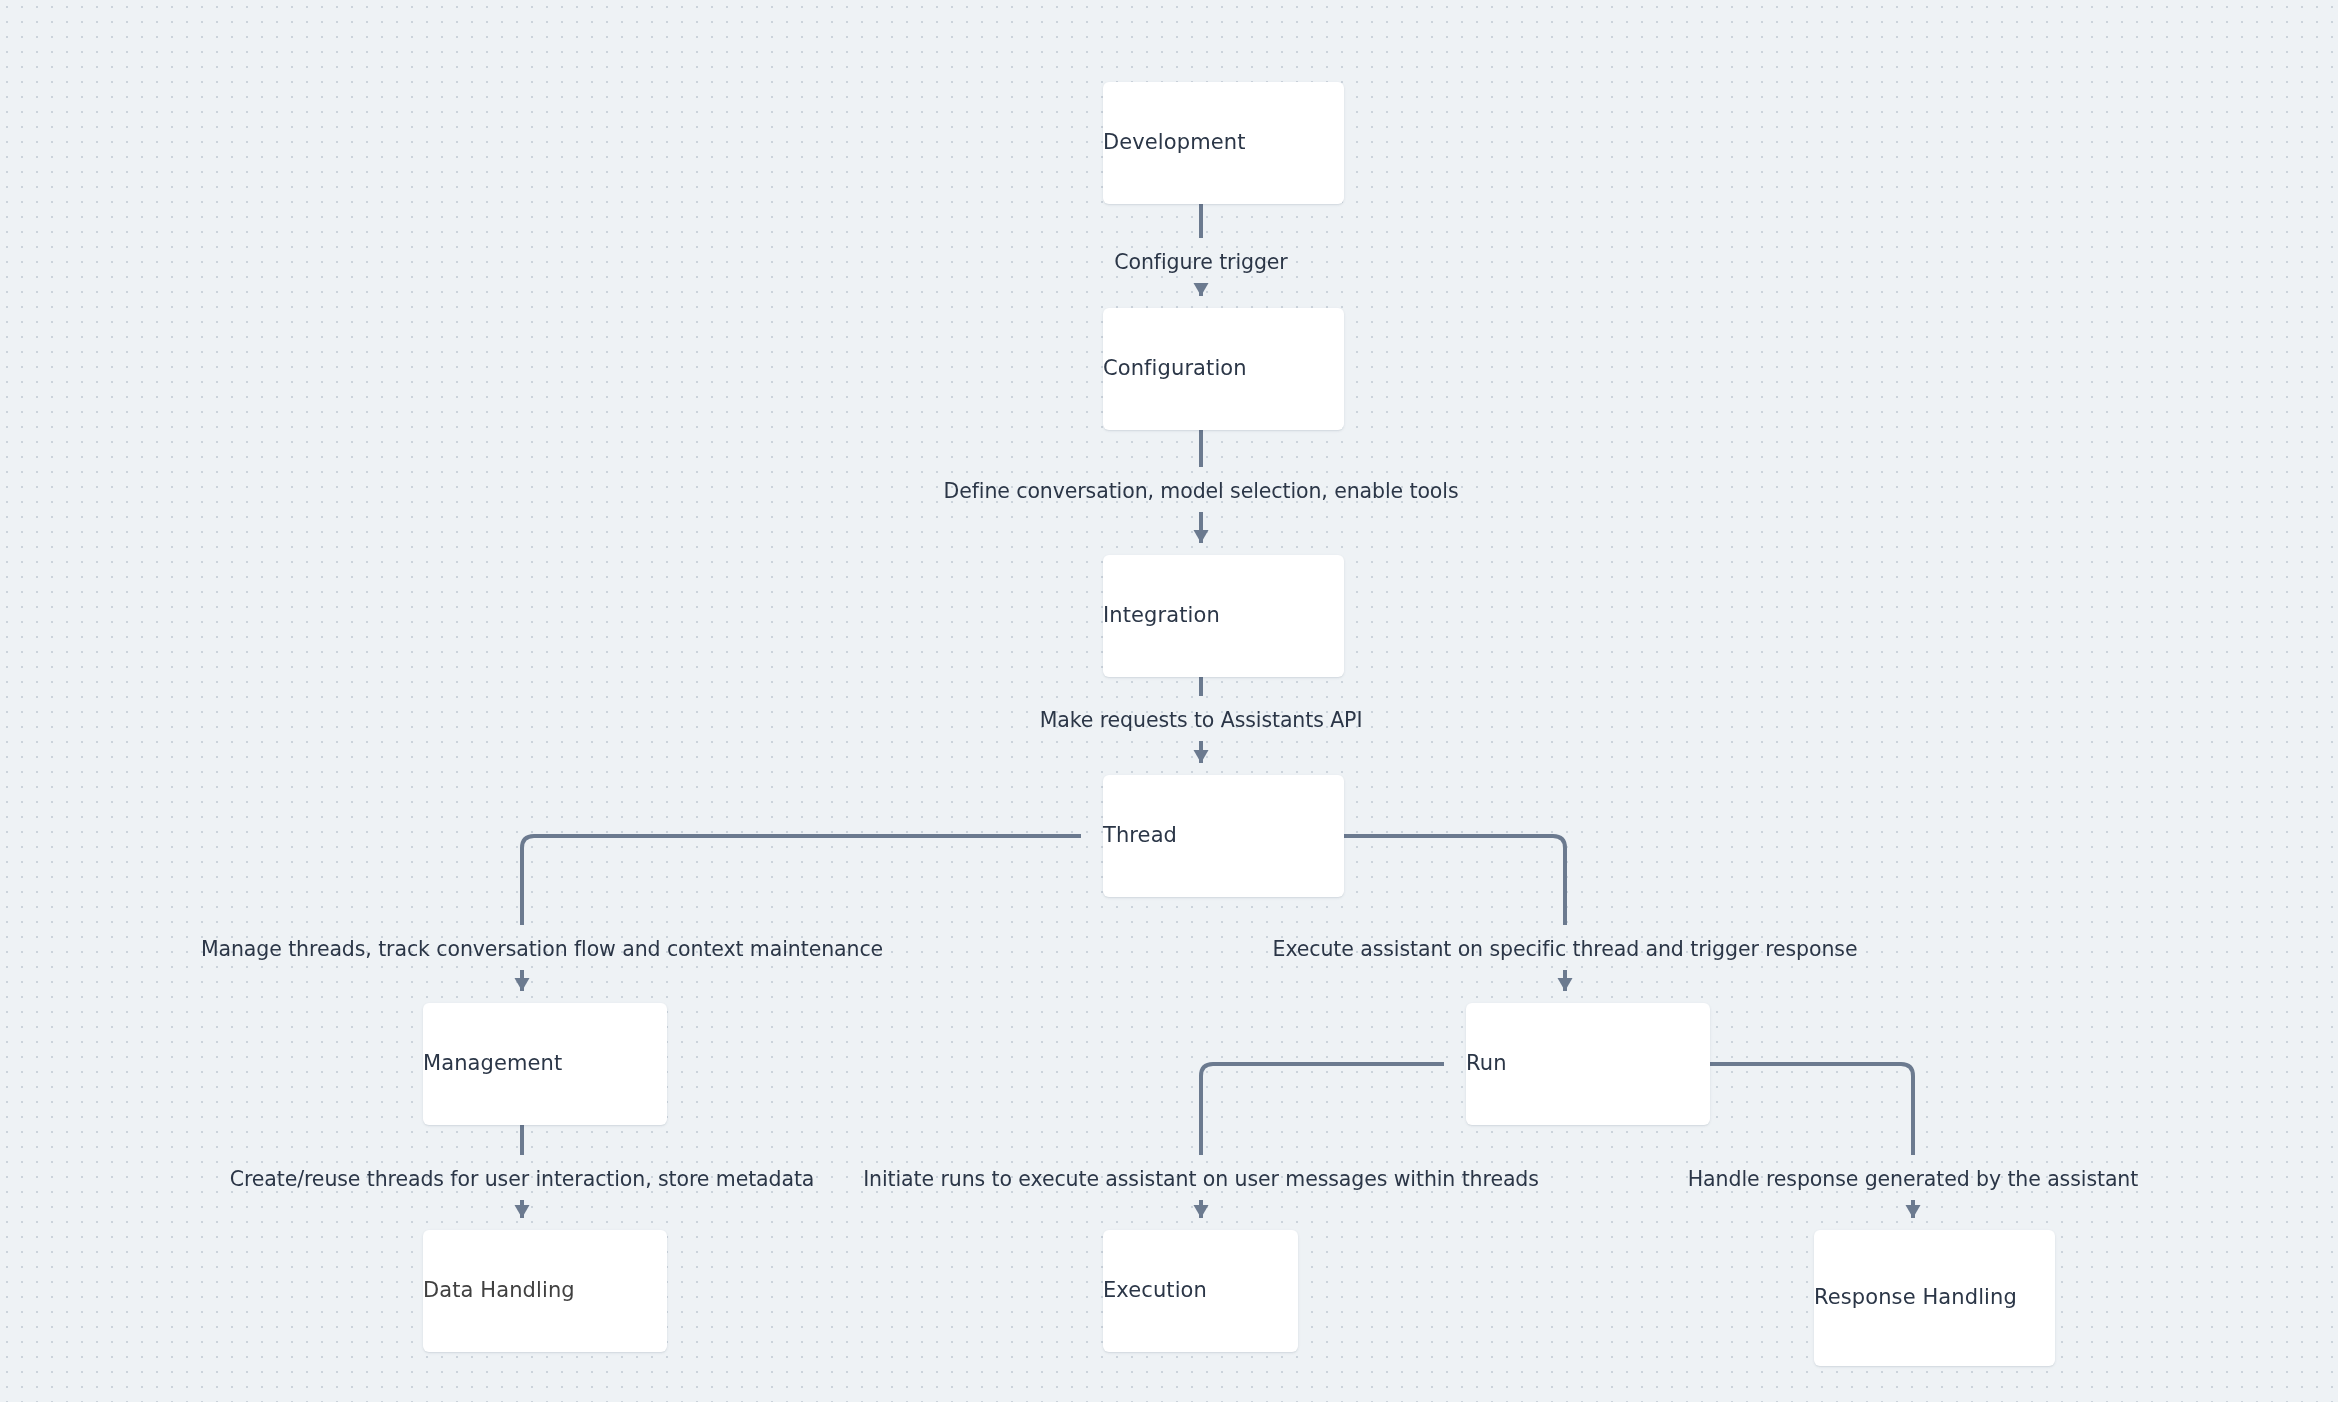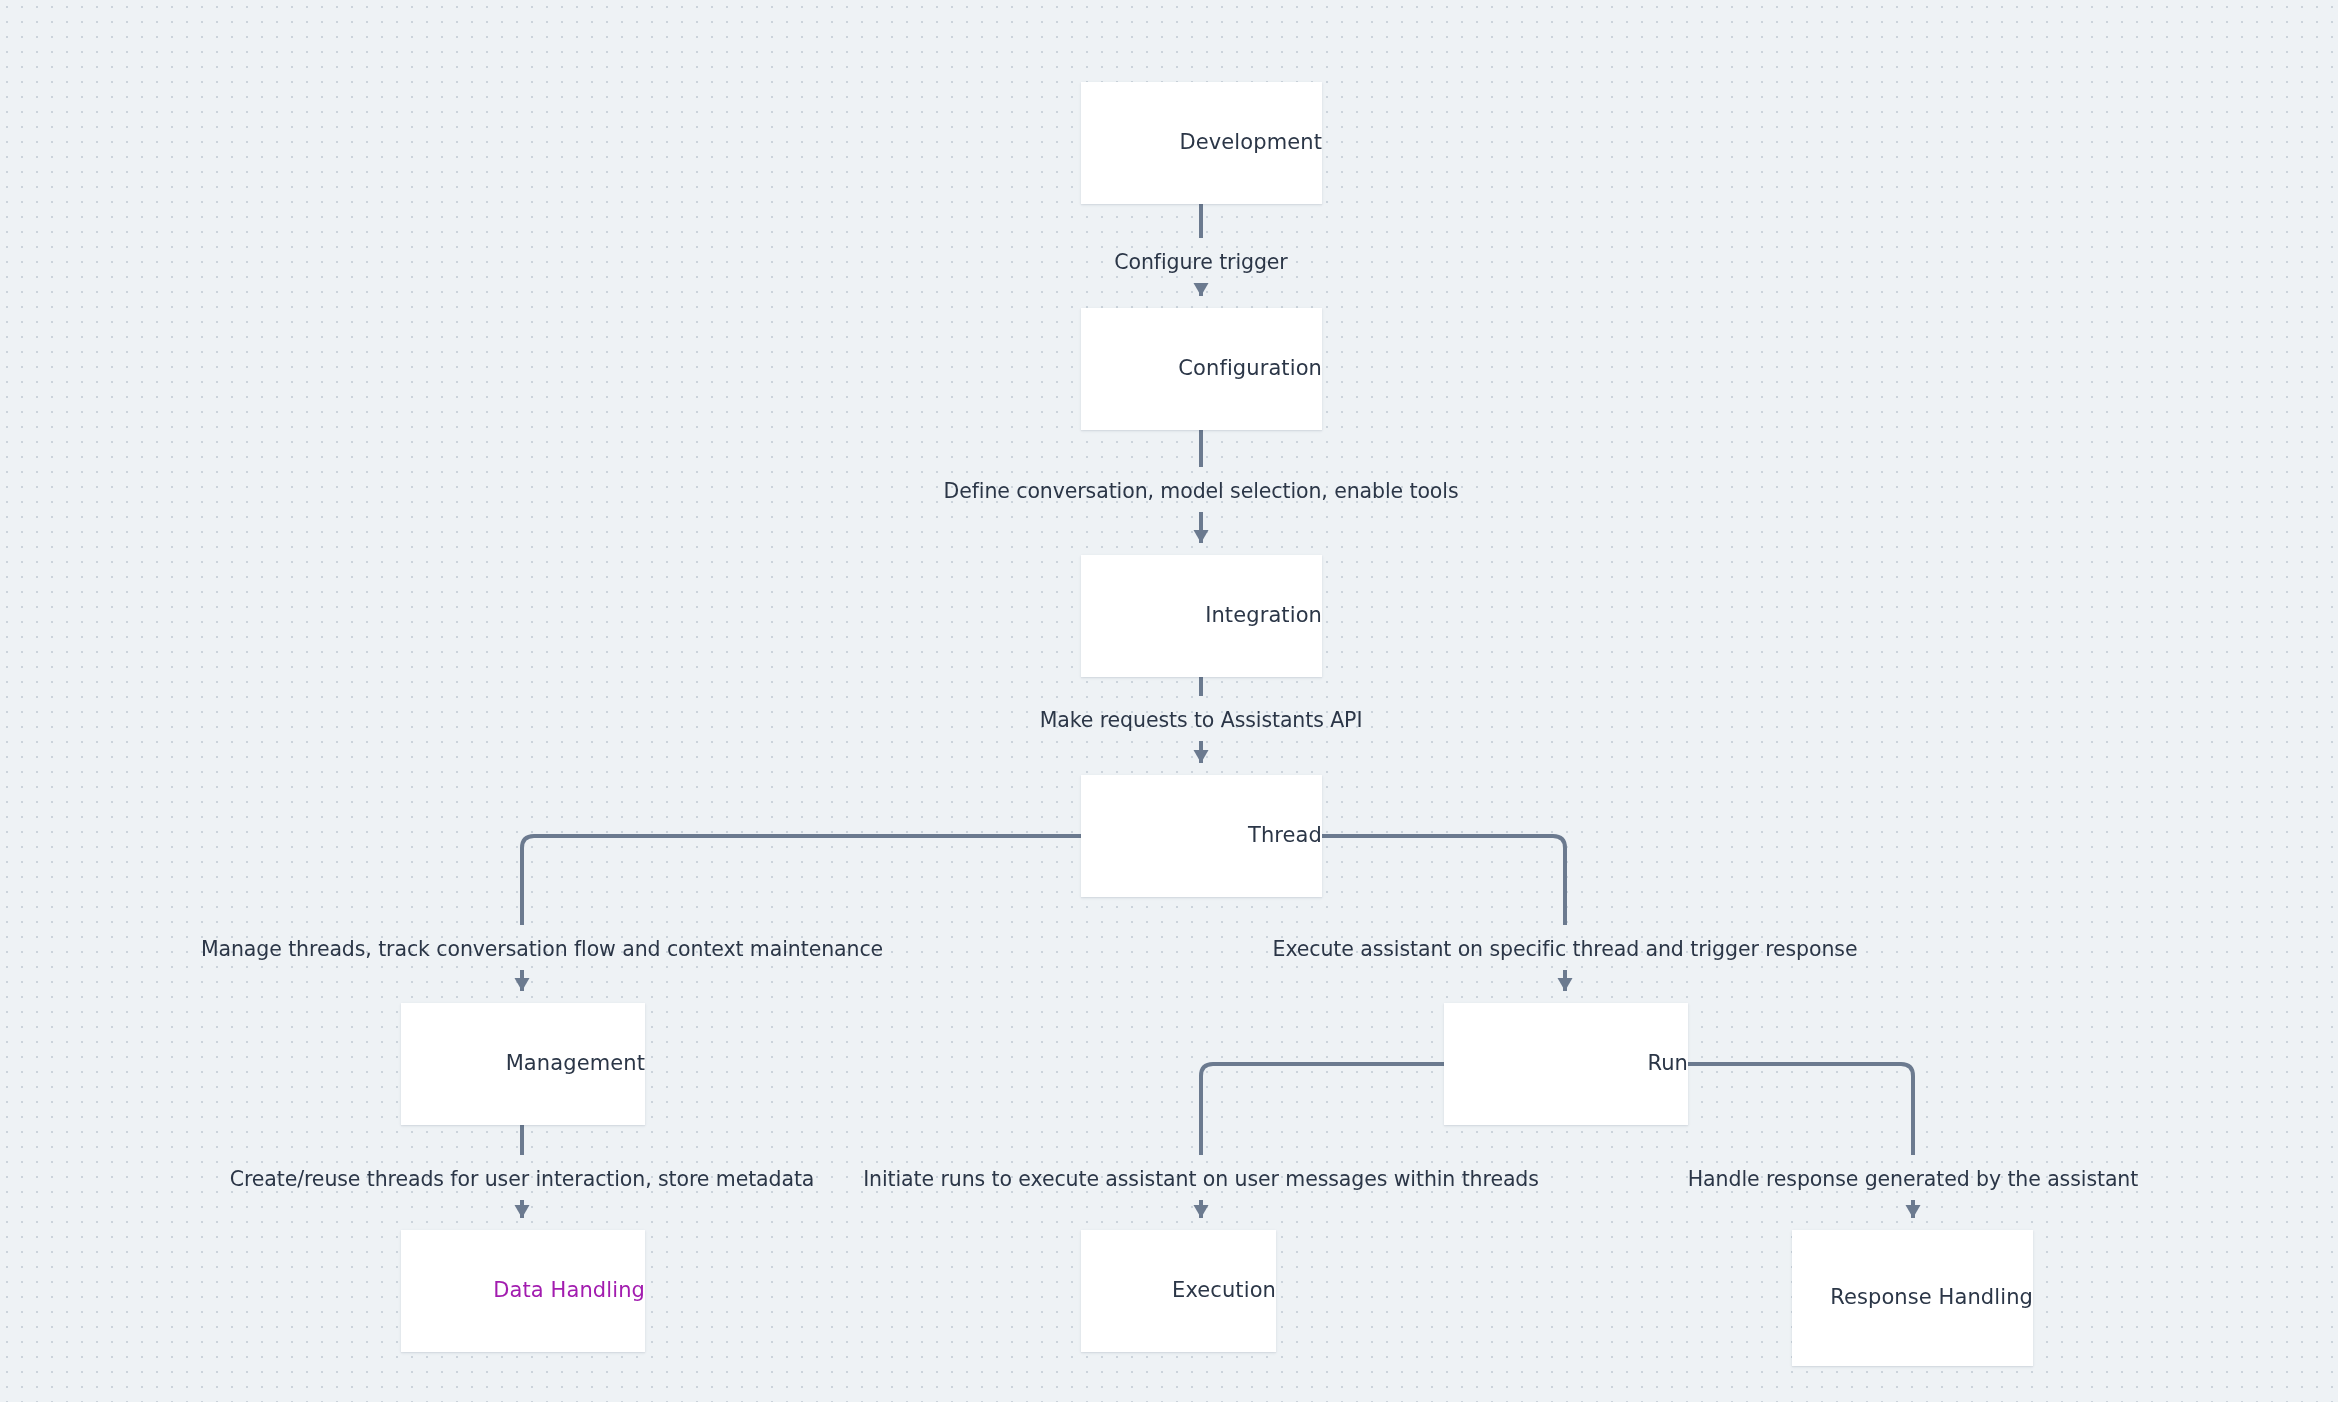--- a/index.html
+++ b/index.html
@@ -31,26 +31,27 @@
     left: 0;
     top: 0;
     width: 2338px;
     height: 1402px;
     pointer-events: none;
   }
 
   .node {
     position: absolute;
     background: #ffffff;
-    border-radius: 0;
+    border-radius: 6px;
     box-shadow: 0 1px 3px rgba(40,60,85,0.10), 0 1px 1px rgba(40,60,85,0.05);
     display: flex;
     align-items: center;
-    justify-content: flex-end;
+    justify-content: flex-start;
     box-sizing: border-box;
+    margin-left: 22px;
   }
   .node-label {
     color: #2b3647;
     font-size: 21px;
     font-family: "DejaVu Sans", sans-serif;
     letter-spacing: 0.1px;
     line-height: 1.2;
     text-align: center;
     white-space: nowrap;
   }
@@ -103,21 +104,21 @@
       <div class="node" style="left: 1081px; top: 775px; width: 241px; height: 122px; background: rgb(255, 255, 255);">
         <span class="node-label" style="color: rgb(43, 54, 71);">Thread</span>
       </div>
       <div class="node" style="left: 401px; top: 1003px; width: 244px; height: 122px; background: rgb(255, 255, 255);">
         <span class="node-label" style="color: rgb(43, 54, 71);">Management</span>
       </div>
       <div class="node" style="left: 1444px; top: 1003px; width: 244px; height: 122px; background: rgb(255, 255, 255);">
         <span class="node-label" style="color: rgb(43, 54, 71);">Run</span>
       </div>
       <div class="node" style="left: 401px; top: 1230px; width: 244px; height: 122px; background: rgb(255, 255, 255);">
-        <span class="node-label" style="color: #a21caf;">Data Handling</span>
+        <span class="node-label" style="color: #404040;">Data Handling</span>
       </div>
       <div class="node" style="left: 1081px; top: 1230px; width: 195px; height: 122px; background: rgb(255, 255, 255);">
         <span class="node-label" style="color: rgb(43, 54, 71);">Execution</span>
       </div>
       <div class="node" style="left: 1792px; top: 1230px; width: 241px; height: 136px; background: rgb(255, 255, 255);">
         <span class="node-label" style="color: rgb(43, 54, 71);">Response Handling</span>
       </div>
     </div>
   <div id="label-layer">
       <div class="edge-label" style="left: 1201px; top: 262px; color: rgb(43, 54, 71);">Configure trigger</div>

